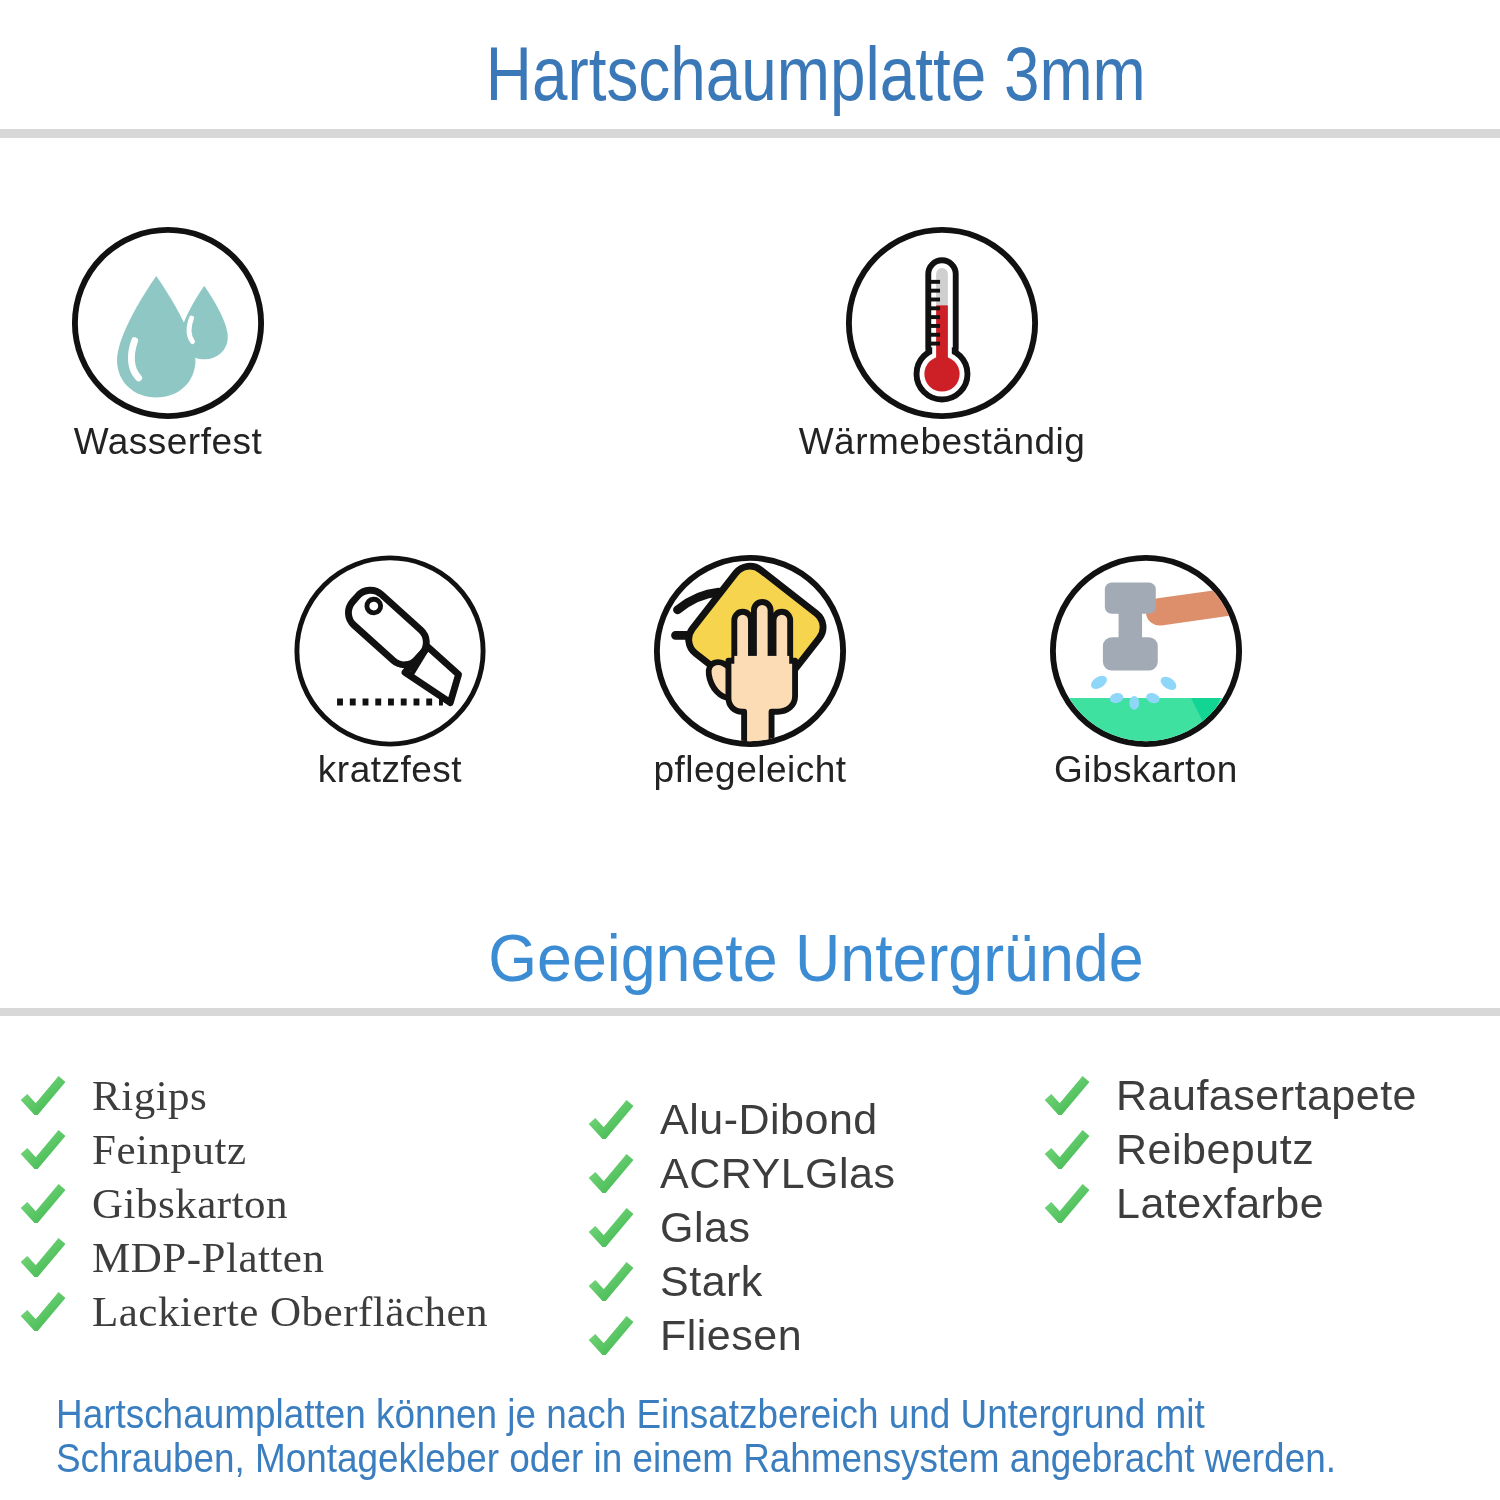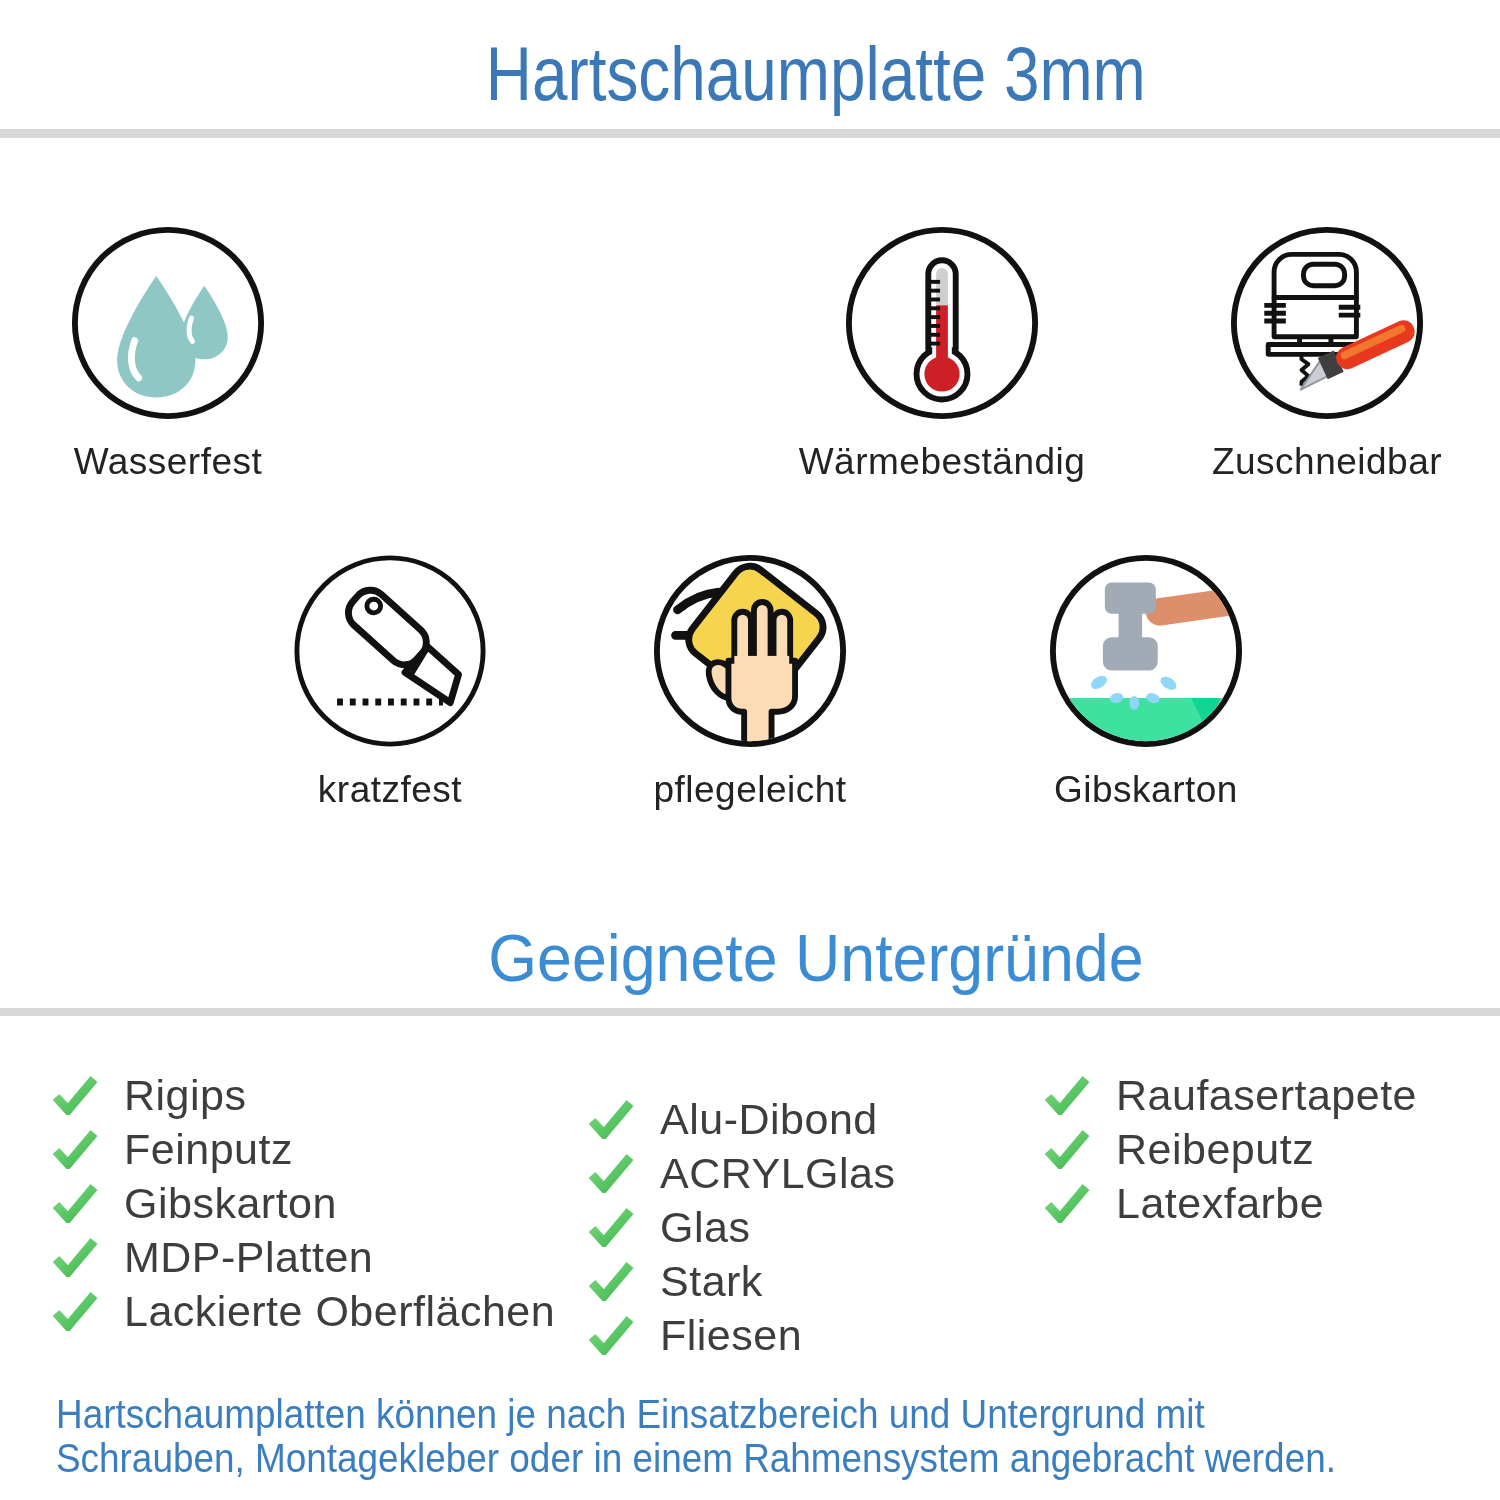--- a/index.html
+++ b/index.html
@@ -9,21 +9,21 @@
   .heading span{display:inline-block;}
   .title{top:30px;font-size:76px;color:#3a78b8;}
   .title span{transform:scaleX(0.84);}
   .subtitle{top:920px;font-size:66px;color:#3c8cd4;}
   .subtitle span{transform:scaleX(0.95);}
   .divider{position:absolute;left:0;width:100%;background:#d8d8d8;}
   .divider.d1{top:129px;height:9px;}
   .divider.d2{top:1008px;height:8px;}
   .feat{position:absolute;width:320px;display:flex;flex-direction:column;align-items:center;}
   .feat .circ{width:196px;height:196px;}
-  .feat .lbl{margin-top:20px;font-size:37px;color:#232323;letter-spacing:0.5px;white-space:nowrap;}
+  .feat .lbl{font-size:37px;color:#232323;letter-spacing:0.5px;white-space:nowrap;}
   .subcol{position:absolute;top:1068px;}
   .subrow{height:54px;display:flex;align-items:center;}
   .subrow svg{flex:0 0 auto;margin-right:26px;}
   .subrow span{font-size:43px;color:#3d3d3d;letter-spacing:0.5px;white-space:nowrap;}
   .note{position:absolute;top:1392px;left:56px;font-size:41px;line-height:44px;
         color:#3b7ec0;white-space:nowrap;transform:scaleX(0.9);transform-origin:left top;}
 </style>
 </head>
 <body>
 
@@ -74,42 +74,20 @@
           <rect x="84" y="83" width="14" height="4"></rect>
         <rect x="84" y="92" width="14" height="4"></rect>
           <rect x="84" y="101" width="14" height="4"></rect>
         <rect x="84" y="110" width="14" height="4"></rect>
           <rect x="84" y="119" width="14" height="4"></rect>
       </g>
     </svg>
     <div class="lbl">Wärmebeständig</div>
   </div>
 
-  <div class="feat" style="left:1167px;top:225px;">
-    <svg class="circ" viewBox="0 0 200 200">
-      <circle cx="100" cy="100" r="95" fill="#fff" stroke="#111" stroke-width="6"></circle>
-      <g transform="translate(-6,-10)" fill="none" stroke="#111" stroke-width="5" stroke-linejoin="round">
-        <path d="M70,40 h48 a18,18 0 0 1 18,18 v26 h-84 v-26 a18,18 0 0 1 18,-18 Z" fill="#fff"></path>
-        <rect x="82" y="50" width="42" height="22" rx="10" fill="#fff"></rect>
-        <rect x="52" y="84" width="84" height="40" fill="#fff"></rect>
-        <path d="M42,92 h22 M42,100 h22 M42,108 h22"></path>
-        <path d="M118,94 h22 M118,102 h22"></path>
-        <path d="M78,124 v8 M110,124 v8"></path>
-        <rect x="46" y="132" width="90" height="10" fill="#fff"></rect>
-        <path d="M80,142 v5 l7,5 l-7,6 l7,6 l-7,6 v4" stroke-width="4"></path>
-      </g>
-      <g transform="rotate(-25 130 135)">
-        <polygon points="96,122 64,141 96,140" fill="#c9ced4" stroke="#8f979e" stroke-width="2"></polygon>
-        <rect x="94" y="119" width="18" height="24" fill="#3f3f3f"></rect>
-        <rect x="110" y="120" width="86" height="23" rx="11" fill="#e8391f"></rect>
-        <rect x="116" y="124" width="72" height="8" rx="4" fill="#f2772e"></rect>
-      </g>
-    </svg>
-    <div class="lbl">Zuschneidbar</div>
-  </div>
 
   <div class="feat" style="left:230px;top:553px;">
     <svg class="circ" viewBox="0 0 200 200">
       <circle cx="100" cy="100" r="95" fill="#fff" stroke="#111" stroke-width="5"></circle>
       <g transform="rotate(42 100 100)" fill="#fff" stroke="#111" stroke-width="7" stroke-linejoin="round">
         <rect x="38" y="63" width="88" height="42" rx="17"></rect>
         <circle cx="57" cy="77" r="7" stroke-width="5"></circle>
         <path d="M126,71 L168,71 L181,98 L126,106 Z"></path>
         <path d="M126,70 L133,107" stroke-width="5"></path>
       </g>
@@ -160,21 +138,21 @@
       </g>
     </svg>
     <div class="lbl">Gibskarton</div>
   </div>
 
   <div class="heading subtitle">
     <span>Geeignete Untergründe</span>
   </div>
   <div class="divider d2"></div>
 
-  <div class="subcol" style="left:52px;">
+  <div class="subcol" style="left:20px;font-family:Liberation Serif, serif;">
     <div class="subrow">
       <svg width="46" height="40" viewBox="0 0 46 40">
           <path d="M4,22 L16,35 L42,4" fill="none" stroke="url(#ckgrad)" stroke-width="9"></path>
         </svg>
       <span>Rigips</span>
       </div>
     <div class="subrow">
       <svg width="46" height="40" viewBox="0 0 46 40">
           <path d="M4,22 L16,35 L42,4" fill="none" stroke="url(#ckgrad)" stroke-width="9"></path>
         </svg>

